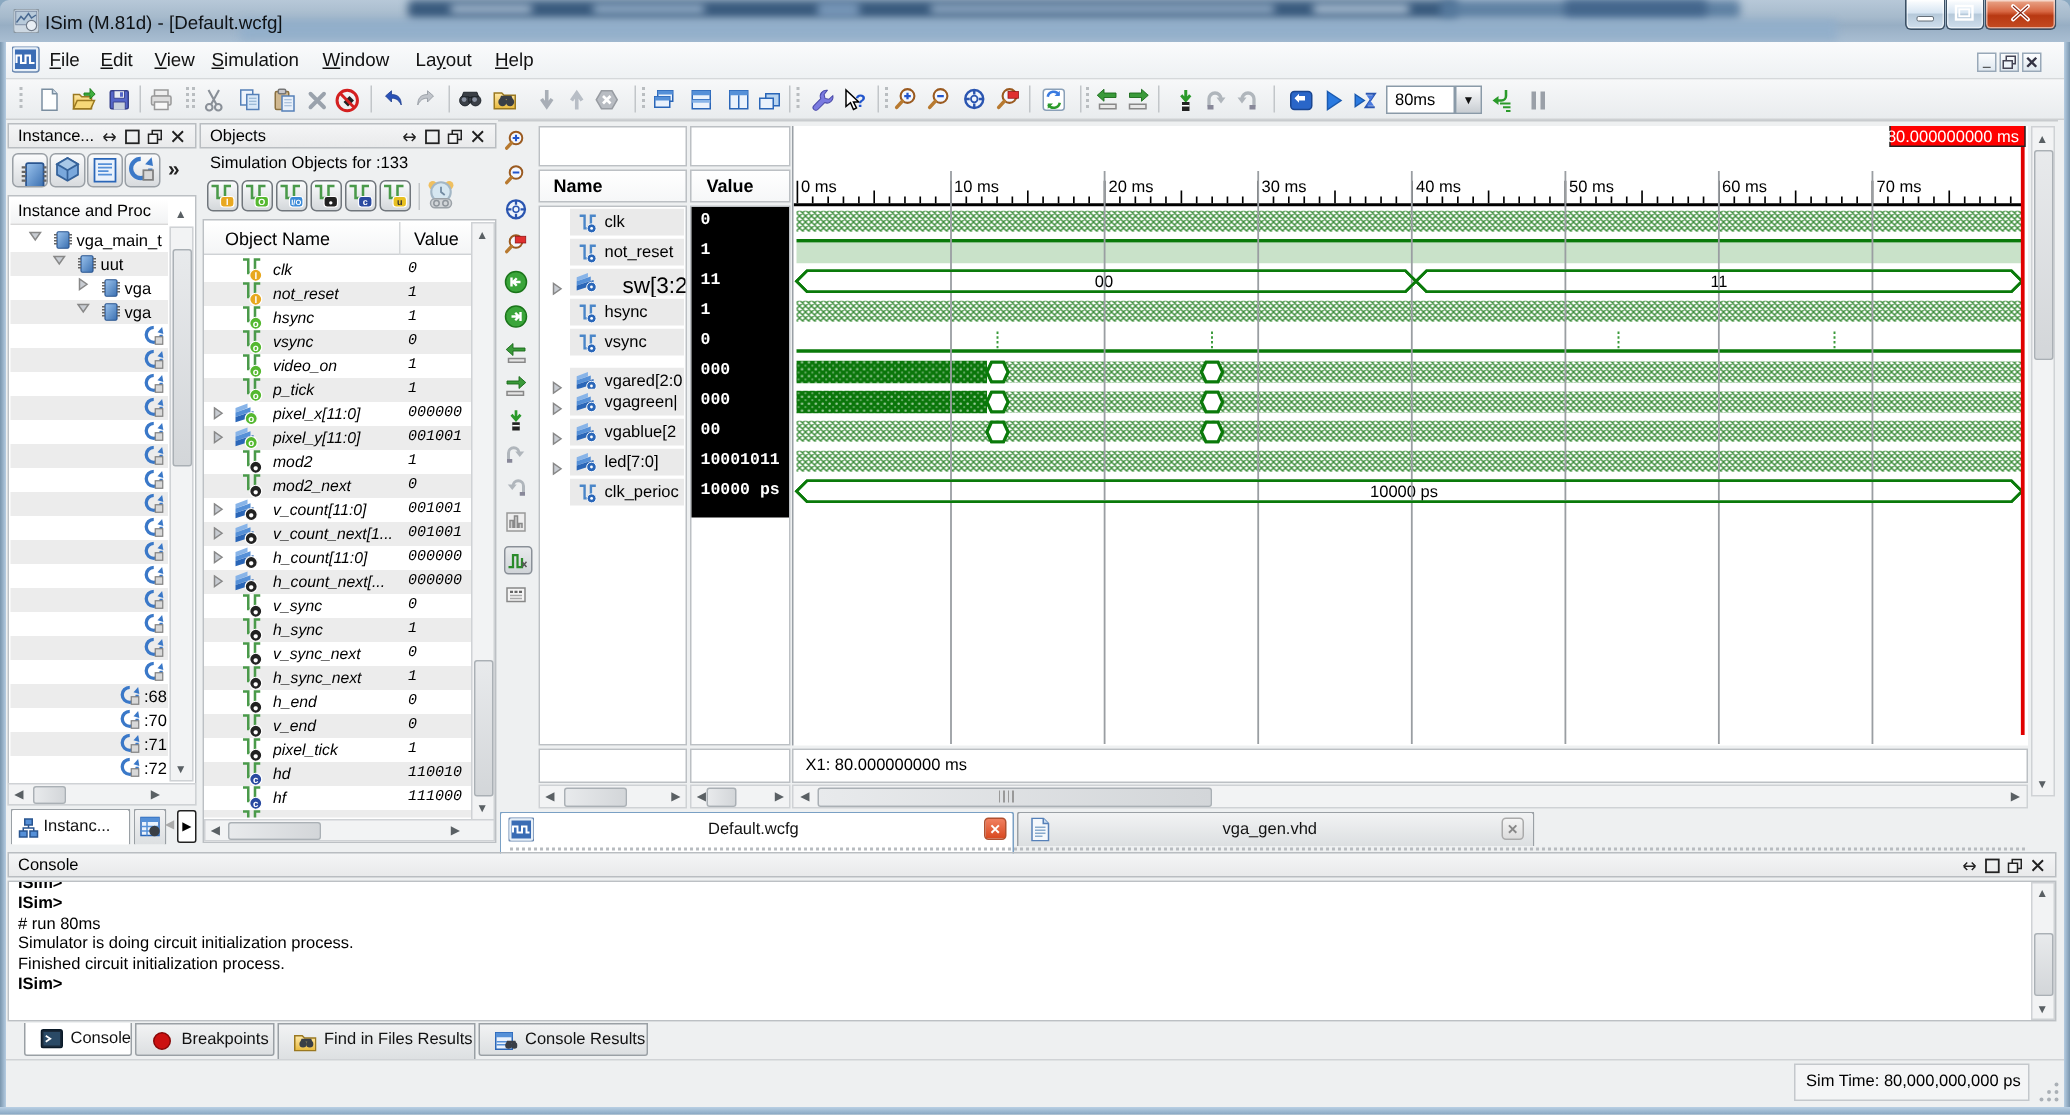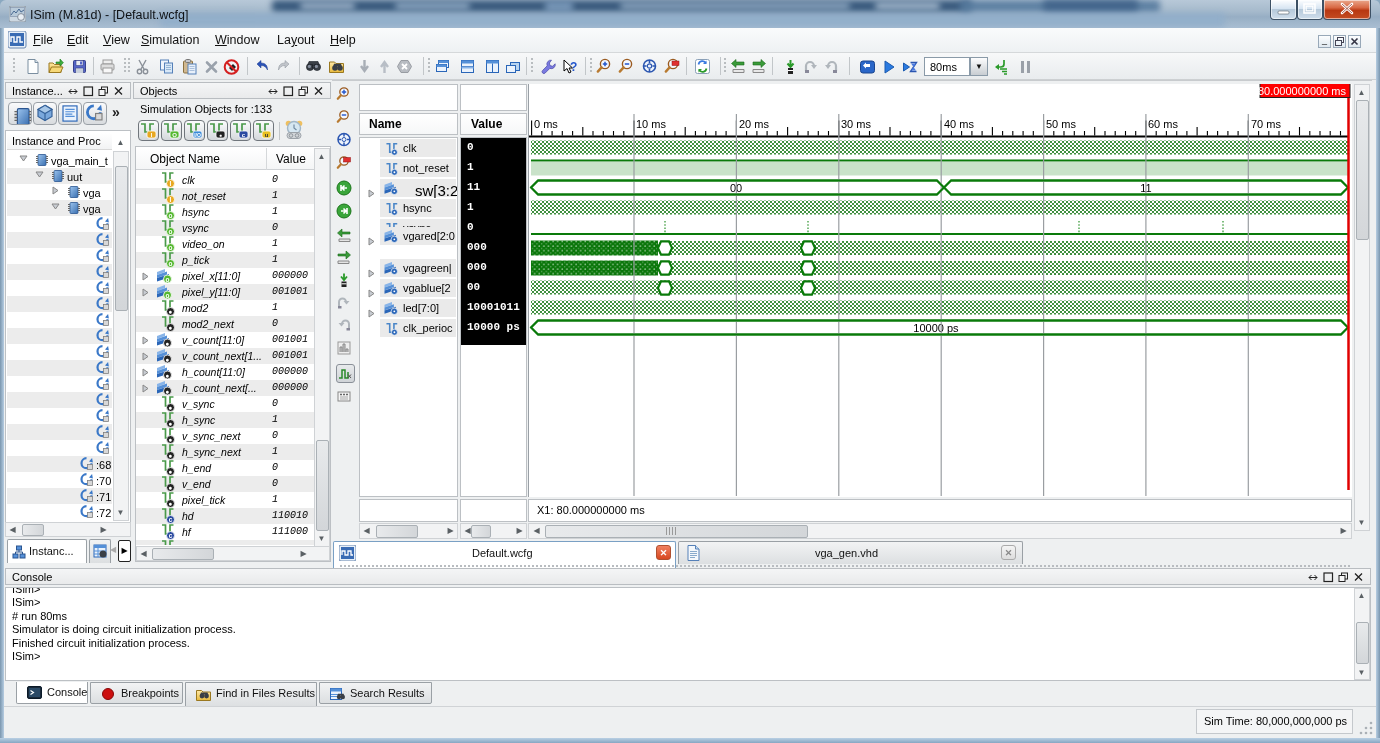--- a/index.html
+++ b/index.html
@@ -35,21 +35,21 @@
 .sb{position:absolute;background:#f2f3f4;border:1px solid #cfd2d5}
 .sbth{position:absolute;background:linear-gradient(90deg,#e8eaec,#d3d6d9);border:1px solid #aab0b5;border-radius:2px}
 .sbthh{position:absolute;background:linear-gradient(180deg,#e8eaec,#d3d6d9);border:1px solid #aab0b5;border-radius:2px}
 .arr{position:absolute;font-size:8px;color:#5a6064;text-align:center;line-height:13px;width:13px;height:13px}
 
 .tab{position:absolute;font-size:11px;border:1px solid #9aa0a5;border-bottom:none;
  border-radius:2px 2px 0 0;background:linear-gradient(180deg,#f2f3f4,#dcdfe1);color:#111}
 .tabact{background:#fff}
 
 #console-text div{height:13.4px;font-size:11px;line-height:13.4px;color:#000;white-space:pre}
-b{font-weight:normal}
+b{font-weight:bold}
 .it{font-style:italic}
 .mono{font-family:"Liberation Mono",monospace}
 </style></head><body>
 
 <svg width="0" height="0" style="position:absolute">
 <defs>
 <linearGradient id="gblue" x1="0" y1="0" x2="1" y2="1">
 <stop offset="0" stop-color="#9cc4ee"></stop>
         <stop offset="1" stop-color="#3a6fb0"></stop>
       </linearGradient>
@@ -1016,21 +1016,21 @@
   </div>
 <div class="abs" style="left:360px;top:219px;width:97px;height:19px;overflow:hidden">
     <div style="position:absolute;left:20px;top:0;right:1px;height:18px;background:#eaeaea"></div>
     <span style="position:absolute;left:25px;top:2px"><svg width="16" height="15" viewBox="0 0 16 16">
         <path d="M1 3 h3.5 v9 h4.5 V3 h3.5" fill="none" stroke="#4a86c8" stroke-width="1.7"></path>
         <circle cx="9.5" cy="12" r="3.2" fill="#2a66b8" stroke="#fff" stroke-width=".7"></circle>
         <circle cx="9.5" cy="12" r="1" fill="#fff"></circle>
       </svg></span>
     <span style="position:absolute;left:43px;top:3px;font-size:11px;white-space:nowrap">vsync</span>
   </div>
-<div class="abs" style="left:360px;top:227px;width:97px;height:19px;overflow:hidden">
+<div class="abs" style="left:360px;top:245px;width:97px;height:19px;overflow:hidden">
     <div style="position:absolute;left:20px;top:0;right:1px;height:18px;background:#eaeaea"></div>
     <span style="position:absolute;left:7px;top:5px"><svg width="9" height="9">
         <path d="M2 1 v7 l5 -3.5 Z" fill="#c8ccd2" stroke="#888"></path>
       </svg></span>
     <span style="position:absolute;left:23px;top:2px"><svg width="17" height="15" viewBox="0 0 17 16">
         <path d="M1 4 L9 1 v3 L1 7 Z" fill="#88b4e8"></path>
         <path d="M1 7 L11 3.5 v3 L1 10 Z" fill="#5590d8"></path>
         <path d="M1 10 L13 6 v3.6 L1 13.5 Z" fill="#2a66b8"></path>
         <circle cx="11.5" cy="11" r="3.4" fill="#2a66b8" stroke="#fff" stroke-width=".7"></circle>
         <circle cx="11.5" cy="11" r="1" fill="#fff"></circle>
@@ -1267,21 +1267,21 @@
         <rect x=".5" y="1.5" width="11" height="3" fill="#5590d8"></rect>
         <g stroke="#5590d8">
           <path d="M1 7.5h10M1 9.5h10"></path>
         </g>
         <g fill="#3a3f46">
           <circle cx="9" cy="10" r="2.2"></circle>
           <circle cx="12.8" cy="10" r="2.2"></circle>
           <path d="M8 6.8 h5.6 l.6 1.8 h-6.8 Z"></path>
         </g>
       </svg></span>
-    <span style="position:absolute;left:30px;top:4px;white-space:nowrap">Search Results</span>
+    <span style="position:absolute;left:30px;top:4px;white-space:nowrap">Console Results</span>
   </div>
 <div class="abs" style="left:4px;top:706px;width:1372px;height:32px;background:#eef0f1;border-top:1px solid #d0d3d6">
 <div class="abs" style="left:1192px;top:2px;width:157px;height:25px;border:1px solid #c4c8cc;background:#f4f5f6">
 <span style="position:absolute;left:7px;top:5px;font-size:11px;white-space:nowrap">Sim Time: 80,000,000,000 ps</span>
     </div>
 <svg style="position:absolute;right:2px;bottom:2px" width="16" height="16">
 <g fill="#aab0b6">
         <circle cx="13" cy="13" r="1.3"></circle>
         <circle cx="13" cy="8" r="1.3"></circle>
         <circle cx="8" cy="13" r="1.3"></circle>

